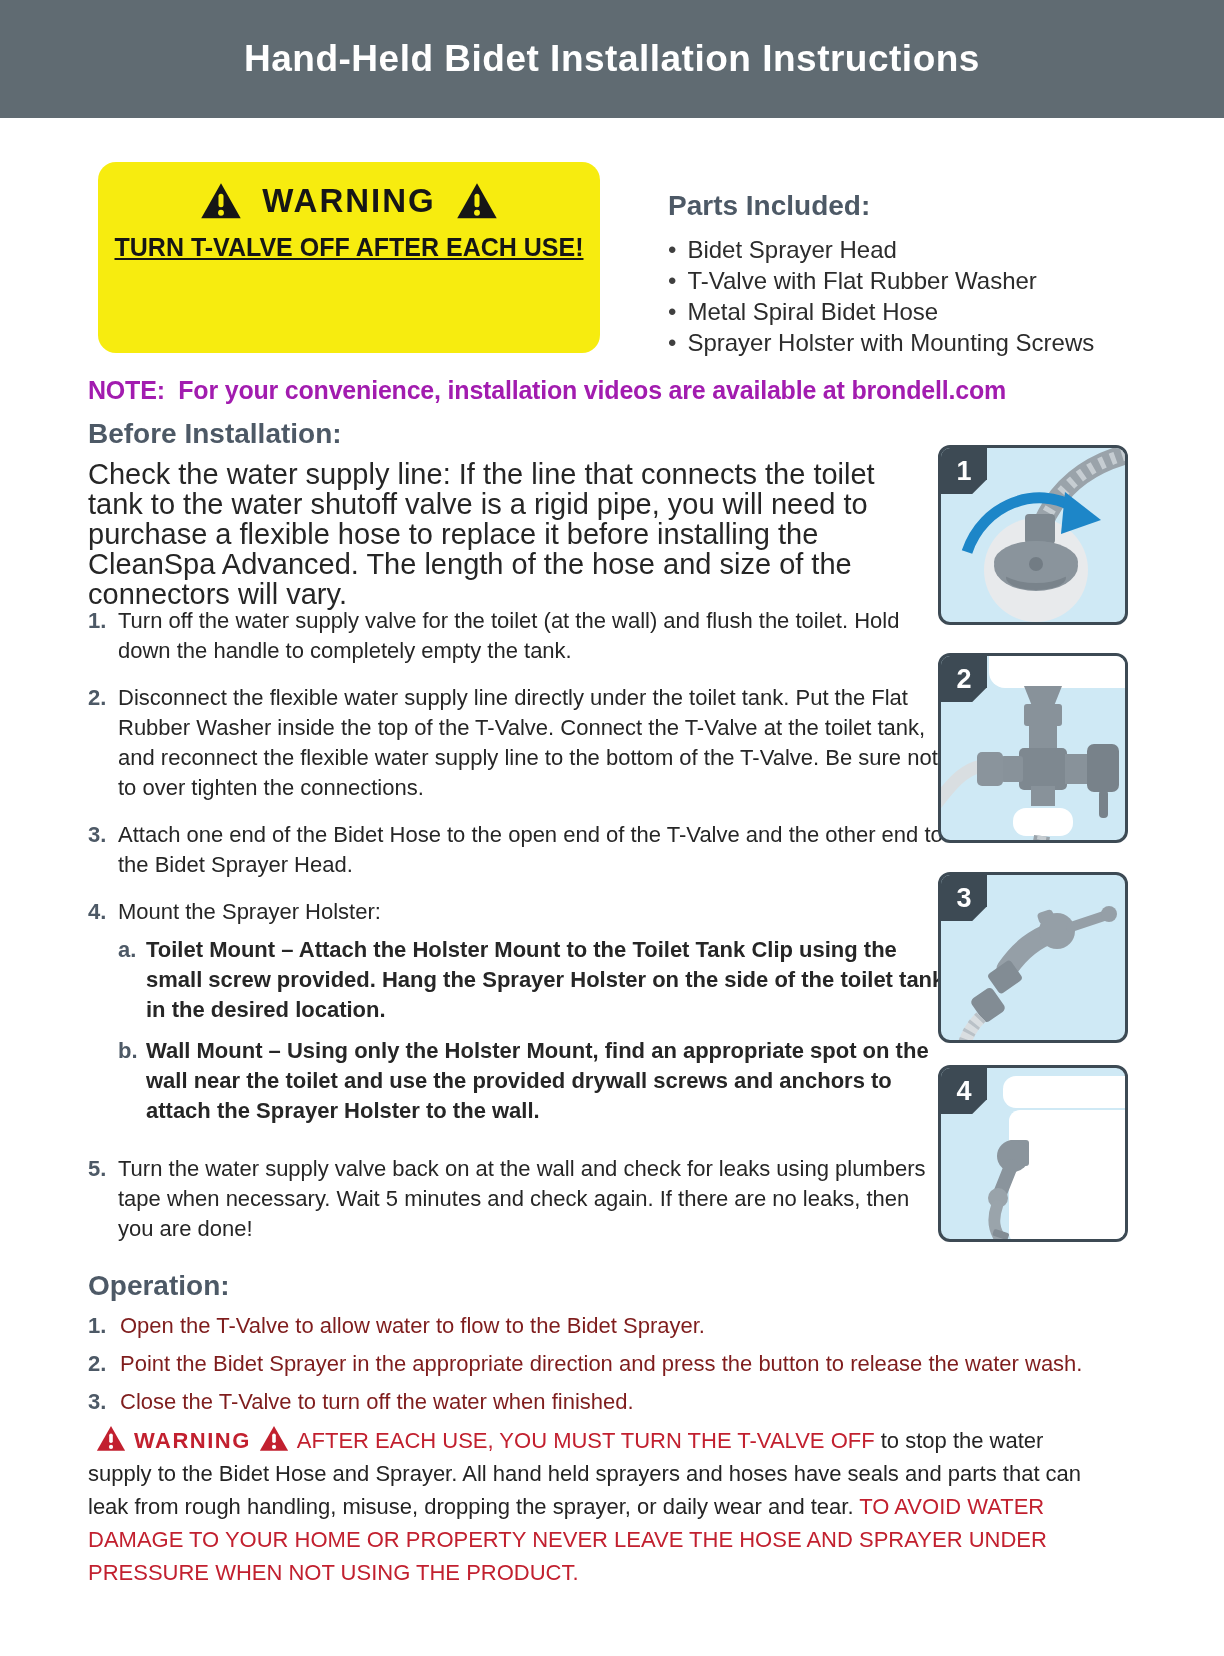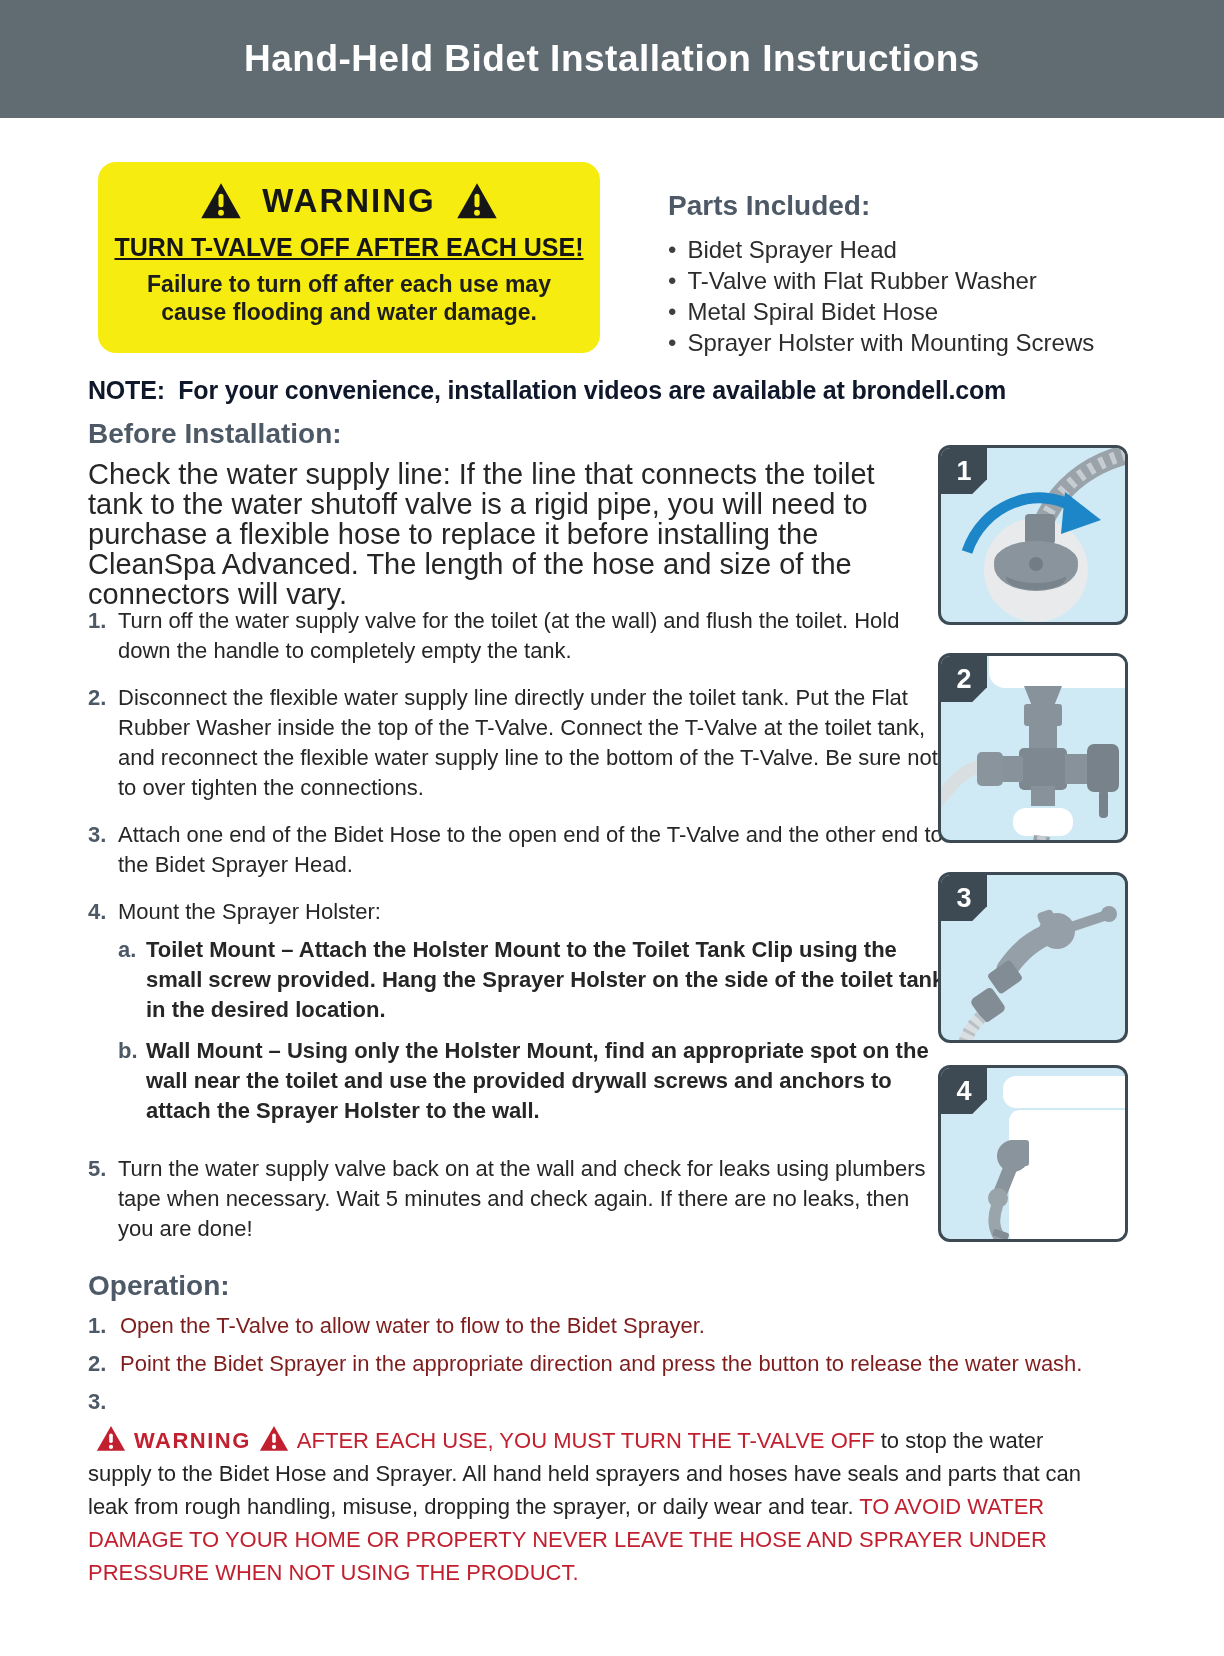--- a/index.html
+++ b/index.html
@@ -23,21 +23,21 @@
 
   
   .parts { position:absolute; left:668px; top:168px; width:480px;margin-top:22px; }
   .slate-h { font-size:28px; font-weight:bold; color:#4d5966; }
   .parts ul { list-style:none; margin-top:12px; }
   .parts li { font-size:24px; color:#2c2c2c; line-height:31px; display:flex; gap:11px; }
   .dot { color:#3f3f3f; }
 
   
   .note { position:absolute; left:88px; top:376px; width:1070px; font-size:25px; font-weight:bold;
-          color:#0f172a; letter-spacing:-0.2px; white-space:nowrap; }
+          color:#a21caf; letter-spacing:-0.2px; white-space:nowrap; }
 
   
   .before { position:absolute; left:88px; top:418px; width:830px; }
   .body-text { margin-top:9px; font-size:29px; line-height:30px; color:#262626; }
 
   .install { position:absolute; left:88px; top:596px; width:860px; }
   .steps { margin-top:10px; }
   .step { display:flex; margin-bottom:17px; }
   .step .num { flex:0 0 30px; font-weight:bold; color:#4d5966; font-size:22px; line-height:30px; }
   .step .txt { font-size:22px; line-height:30px; color:#262626; }
@@ -87,21 +87,20 @@
         <circle cx="50" cy="73" r="7" fill="#f7ec0f"></circle>
       </svg>
       <span class="warn-title">WARNING</span>
       <svg class="tri" viewBox="0 0 100 90">
         <path d="M50 3 L97 86 L3 86 Z" fill="#161616"></path>
         <rect x="44" y="28" width="12" height="32" rx="6" fill="#f7ec0f"></rect>
         <circle cx="50" cy="73" r="7" fill="#f7ec0f"></circle>
       </svg>
     </div>
     <div class="warn-primary">TURN T-VALVE OFF AFTER EACH USE!</div>
-    <div class="warn-secondary">Failure to turn off after each use may cause flooding and water damage.</div>
   </div>
 
   <section class="parts">
     <h2 class="slate-h">Parts Included:</h2>
     <ul>
       <li>
           <span class="dot">•</span>
           <span>Bidet Sprayer Head</span>
         </li>
       <li>
@@ -245,20 +244,21 @@
       <div class="op-step">
         <span class="num">1.</span>
         <span class="txt">Open the T-Valve to allow water to flow to the Bidet Sprayer.</span>
       </div>
       <div class="op-step">
         <span class="num">2.</span>
         <span class="txt">Point the Bidet Sprayer in the appropriate direction and press the button to release the water wash.</span>
       </div>
       <div class="op-step">
         <span class="num">3.</span>
+        <span class="txt">Close the T-Valve to turn off the water when finished.</span>
       </div>
     </div>
   </section>
 
   <p class="final-warning">
     <svg class="tri-sm" viewBox="0 0 100 90">
       <path d="M50 3 L97 86 L3 86 Z" fill="#c2202f"></path>
       <rect x="44" y="28" width="12" height="32" rx="6" fill="#ffffff"></rect>
       <circle cx="50" cy="73" r="7" fill="#ffffff"></circle>
     </svg><span class="fw-label">WARNING</span><svg class="tri-sm" viewBox="0 0 100 90">

